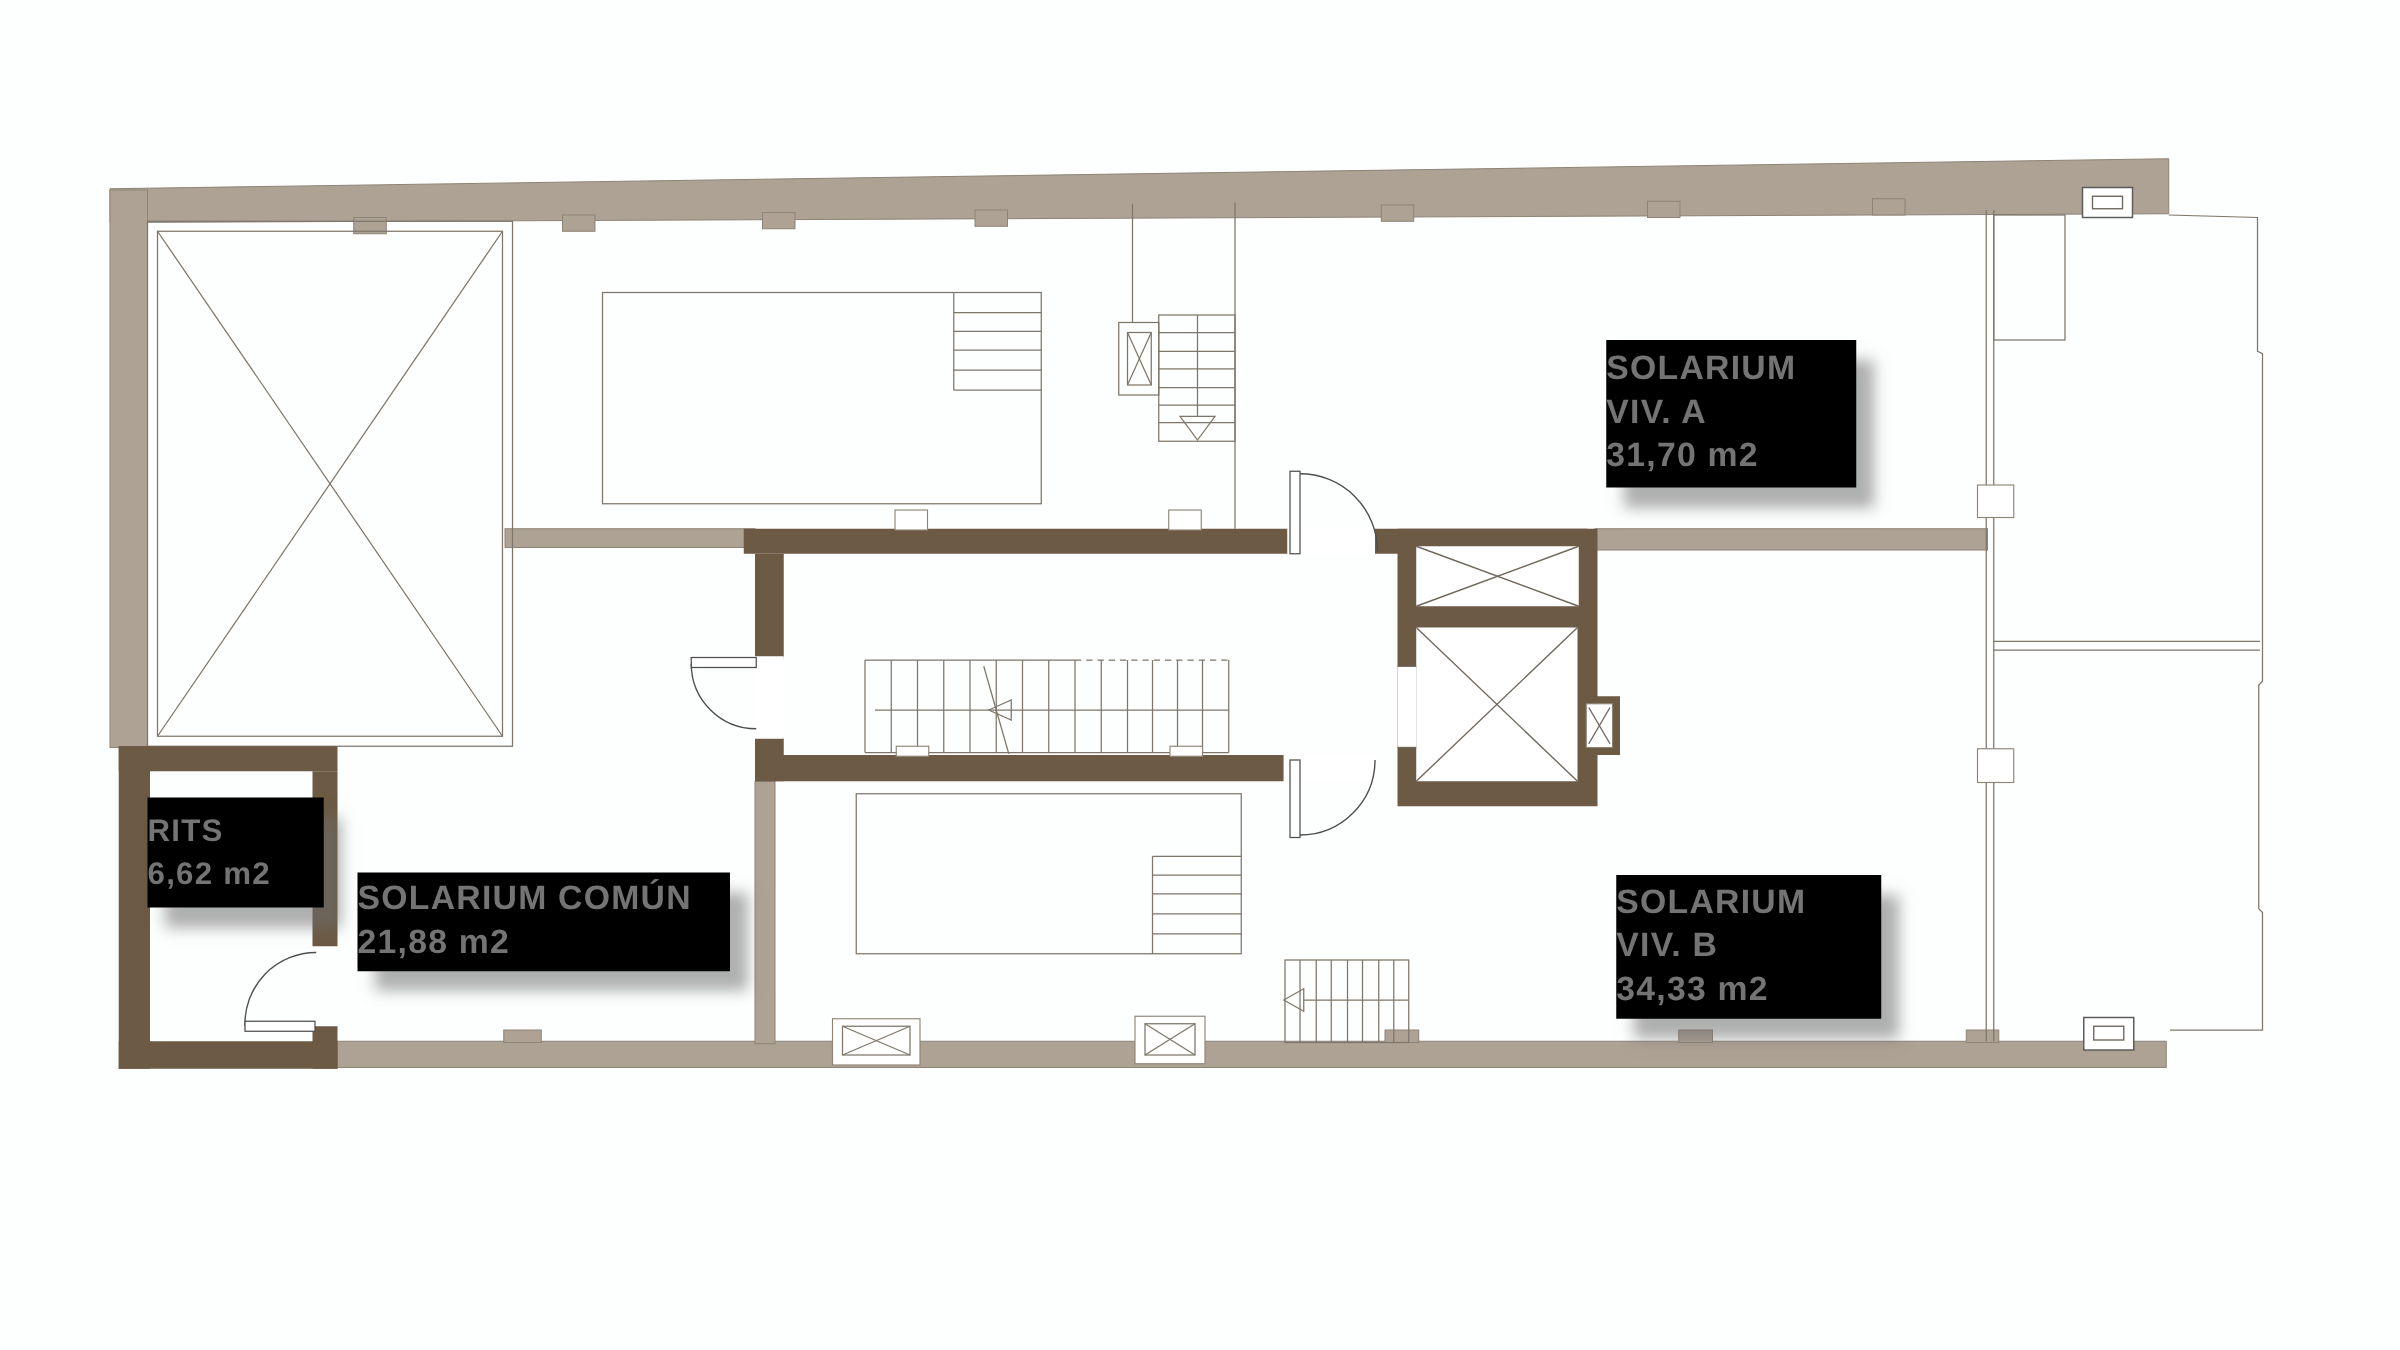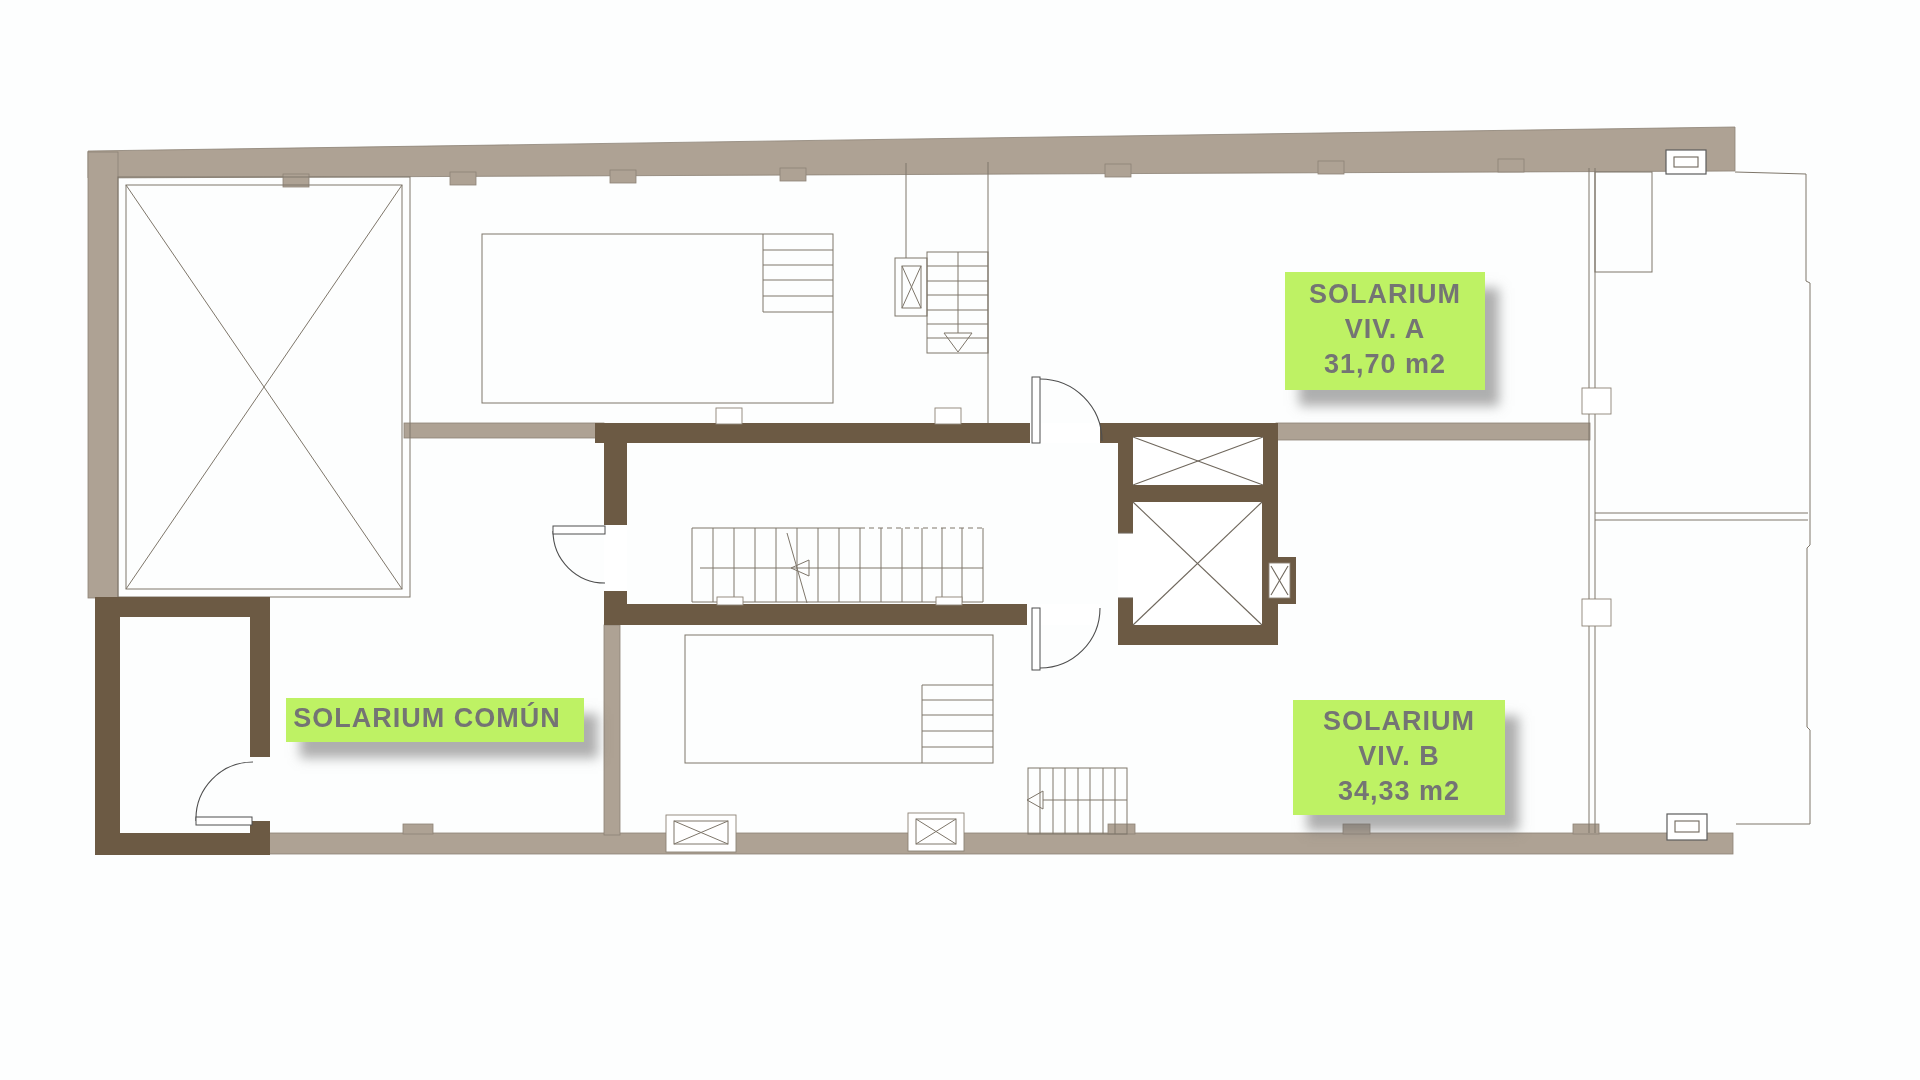--- a/index.html
+++ b/index.html
@@ -11,22 +11,22 @@
   .wall-dark{fill:#6c5a44;stroke:none;}
   .thin{fill:none;stroke:#7e766a;stroke-width:1;}
   .thin-dk{fill:none;stroke:#6f675c;stroke-width:1.1;}
   .door{fill:none;stroke:#4e4e4e;stroke-width:1.1;}
   .leaf{fill:#ffffff;stroke:#4e4e4e;stroke-width:1;}
   .whitebox{fill:#ffffff;stroke:#8d8376;stroke-width:0.9;}
   .whitecut{fill:#ffffff;stroke:none;}
   .dash{stroke-dasharray:5,4;}
   .arrow{fill:none;stroke:#7e766a;stroke-width:1;}
   
-  .plan-label{position:absolute;background:#bef264;color:#747474;font-weight:bold;
-              text-align:center;letter-spacing:1px;
+  .plan-label{position:absolute;background:#000000;color:#747474;font-weight:bold;
+              text-align:left;letter-spacing:1px;
               box-shadow:14px 16px 11px rgba(110,110,110,0.55);}
   .plan-label .ln{white-space:nowrap;}
   .lbl-big{font-size:27px;line-height:35px;}
   .lbl-rits{font-size:25px;line-height:34px;}
 </style>
 </head>
 <body>
 
 <div id="stage">
 
@@ -241,23 +241,28 @@
     <line class="thin" x1="728" y1="821" x2="674" y2="844"></line>
   </g>
   <g>
     <rect class="whitebox" x="908" y="813" width="56" height="38"></rect>
     <rect class="thin" x="916" y="819" width="40" height="25"></rect>
     <line class="thin" x1="916" y1="819" x2="956" y2="844"></line>
     <line class="thin" x1="956" y1="819" x2="916" y2="844"></line>
   </g>
 </svg>
 
+<div class="plan-label lbl-rits" style="left:118px;top:638px;width:141px;padding:10px 0;">
+  <div class="ln">RITS</div>
+  <div class="ln">6,62 m2</div>
+</div>
 
 <div class="plan-label lbl-big" style="left:286px;top:698px;width:282px;padding:3px 16px 6px 0;">
   <div class="ln">SOLARIUM COMÚN</div>
+  <div class="ln">21,88 m2</div>
 </div>
 
 <div class="plan-label lbl-big" style="left:1285px;top:272px;width:200px;padding:5px 0 8px 0;">
   <div class="ln">SOLARIUM</div>
   <div class="ln">VIV. A</div>
   <div class="ln">31,70 m2</div>
 </div>
 
 <div class="plan-label lbl-big" style="left:1293px;top:700px;width:212px;padding:4px 0 6px 0;">
   <div class="ln">SOLARIUM</div>

